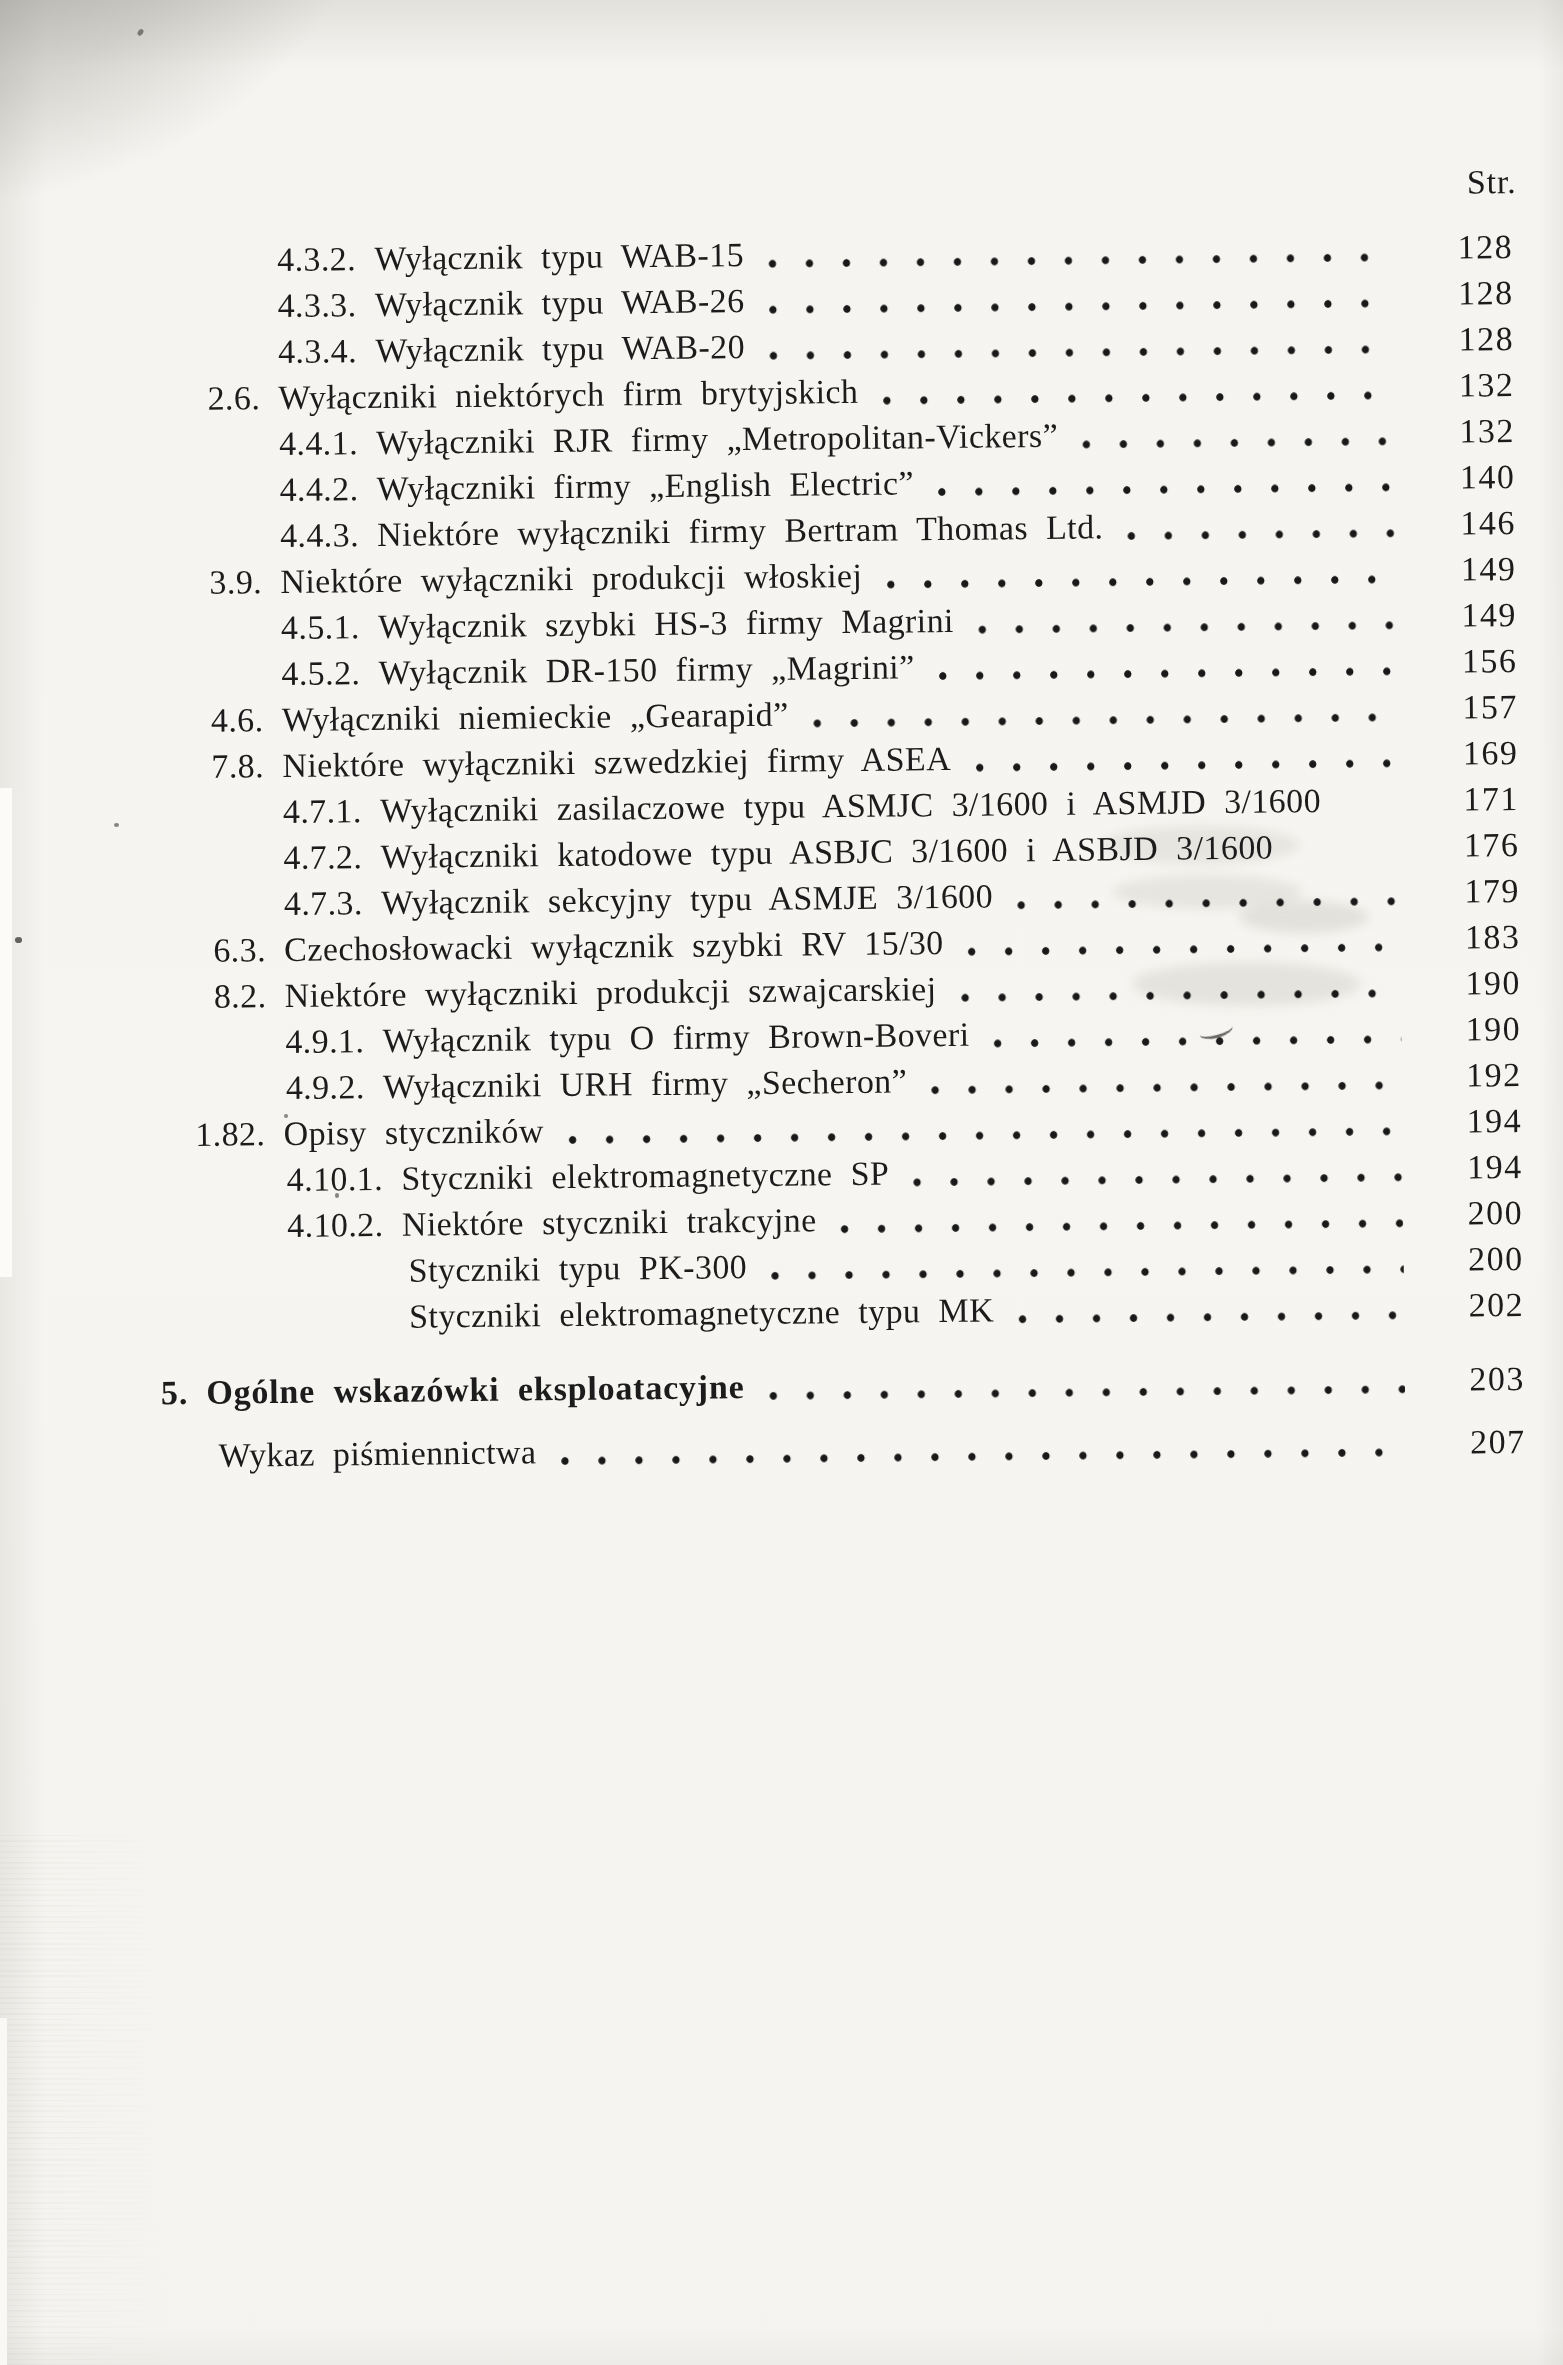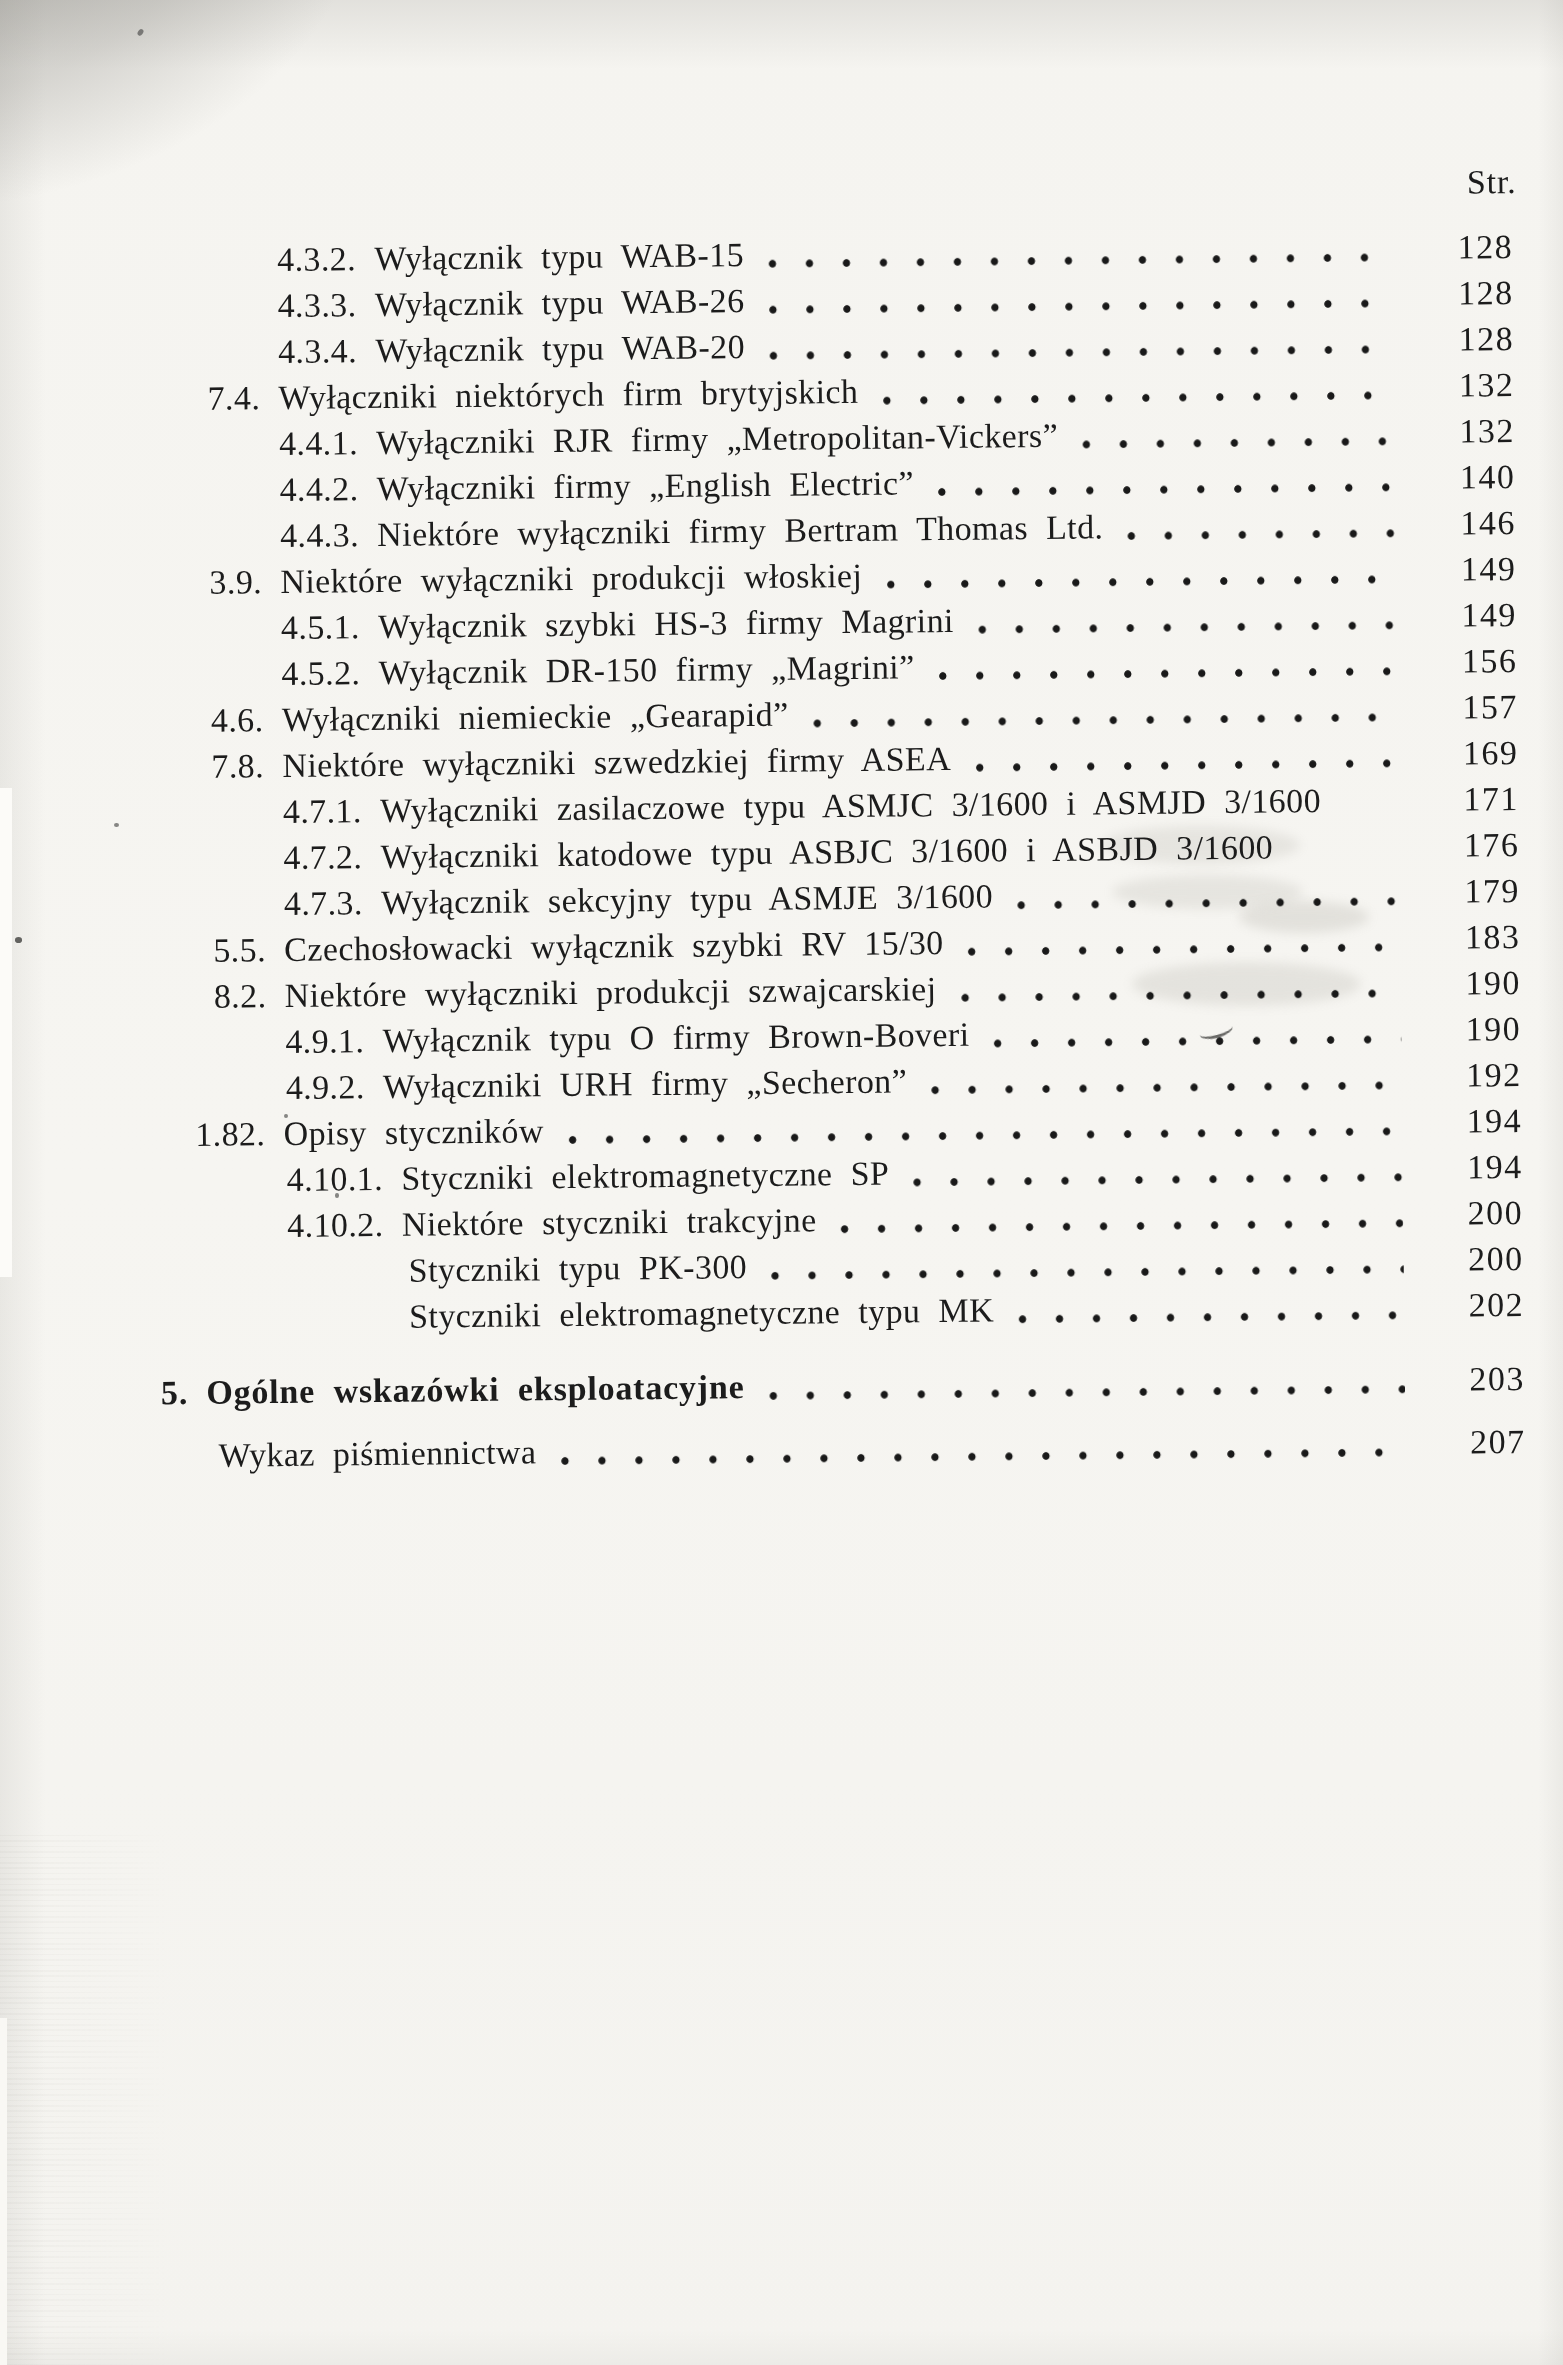--- a/index.html
+++ b/index.html
@@ -127,21 +127,21 @@
     <span class="entry-text"><span class="num">4.3.3.</span><span class="title">Wyłącznik typu WAB-26</span></span>
     <span class="dots"></span>
     <span class="pageno">128</span>
   </div>
       <div class="row lvl-2">
     <span class="entry-text"><span class="num">4.3.4.</span><span class="title">Wyłącznik typu WAB-20</span></span>
     <span class="dots"></span>
     <span class="pageno">128</span>
   </div>
       <div class="row lvl-1">
-    <span class="entry-text"><span class="num">7.4.</span><span class="title">Wyłączniki niektórych firm brytyjskich</span></span>
+    <span class="entry-text"><span class="num">2.6.</span><span class="title">Wyłączniki niektórych firm brytyjskich</span></span>
     <span class="dots"></span>
     <span class="pageno">132</span>
   </div>
       <div class="row lvl-2">
     <span class="entry-text"><span class="num">4.4.1.</span><span class="title">Wyłączniki RJR firmy „Metropolitan-Vickers”</span></span>
     <span class="dots"></span>
     <span class="pageno">132</span>
   </div>
       <div class="row lvl-2">
     <span class="entry-text"><span class="num">4.4.2.</span><span class="title">Wyłączniki firmy „English Electric”</span></span>
@@ -187,21 +187,21 @@
     <span class="entry-text"><span class="num">4.7.2.</span><span class="title">Wyłączniki katodowe typu ASBJC 3/1600 i ASBJD 3/1600</span></span>
     <span class="dots"></span>
     <span class="pageno">176</span>
   </div>
       <div class="row lvl-2">
     <span class="entry-text"><span class="num">4.7.3.</span><span class="title">Wyłącznik sekcyjny typu ASMJE 3/1600</span></span>
     <span class="dots"></span>
     <span class="pageno">179</span>
   </div>
       <div class="row lvl-1">
-    <span class="entry-text"><span class="num">5.5.</span><span class="title">Czechosłowacki wyłącznik szybki RV 15/30</span></span>
+    <span class="entry-text"><span class="num">6.3.</span><span class="title">Czechosłowacki wyłącznik szybki RV 15/30</span></span>
     <span class="dots"></span>
     <span class="pageno">183</span>
   </div>
       <div class="row lvl-1">
     <span class="entry-text"><span class="num">8.2.</span><span class="title">Niektóre wyłączniki produkcji szwajcarskiej</span></span>
     <span class="dots"></span>
     <span class="pageno">190</span>
   </div>
       <div class="row lvl-2">
     <span class="entry-text"><span class="num">4.9.1.</span><span class="title">Wyłącznik typu O firmy Brown-Boveri</span></span>

